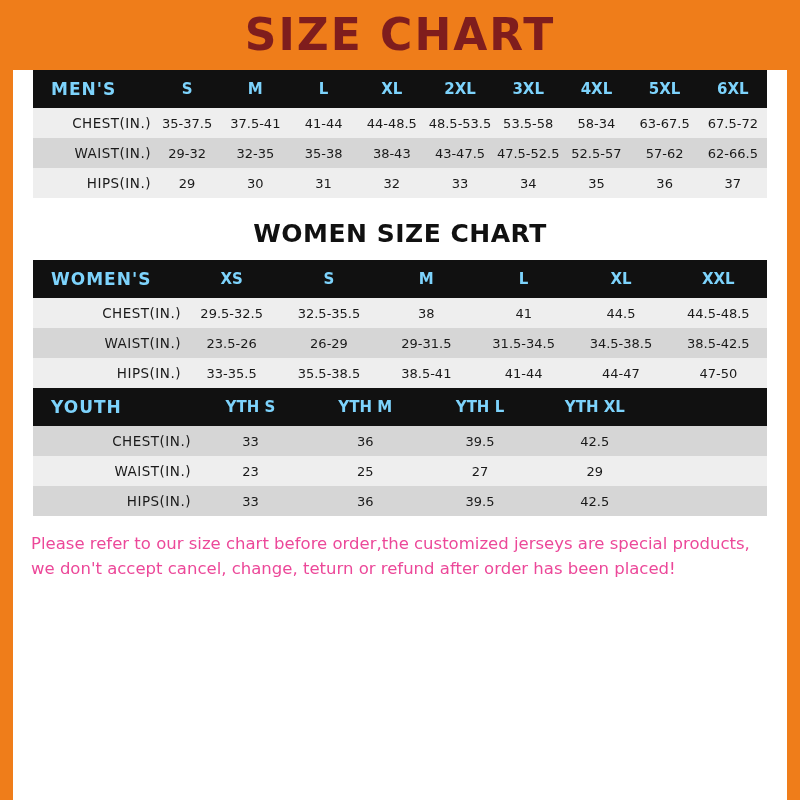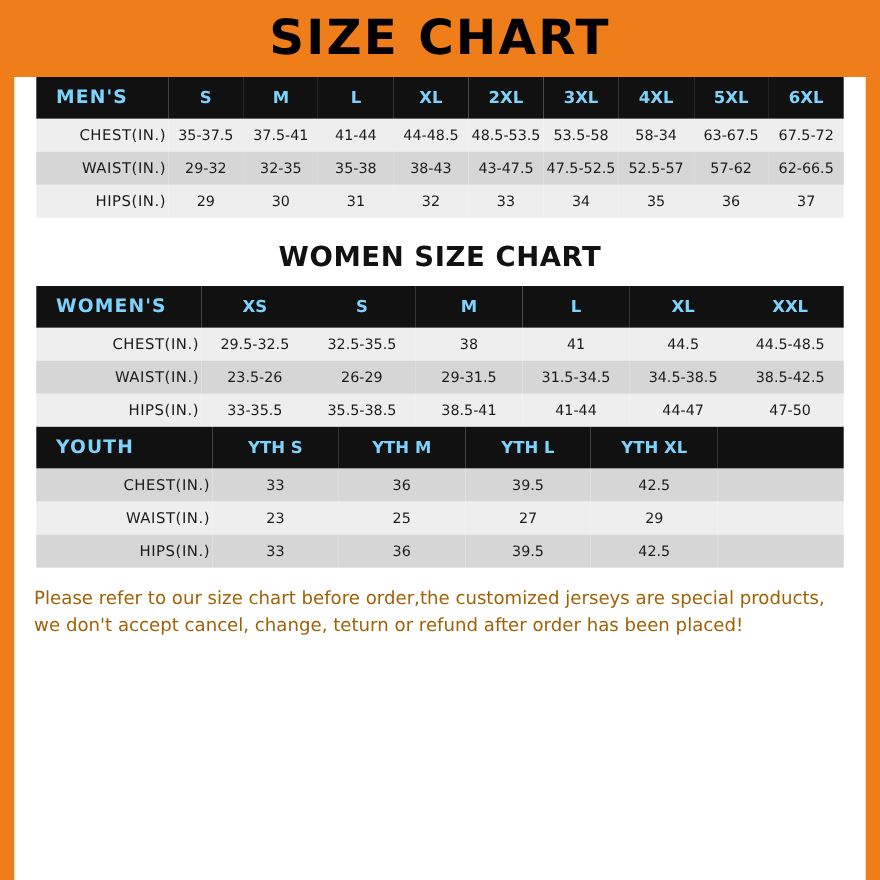--- a/index.html
+++ b/index.html
@@ -28,21 +28,21 @@
     display: flex;
     align-items: center;
     justify-content: center;
     margin: 0 -13px;
   }
   .banner-title {
     font-family: "DejaVu Sans", sans-serif;
     font-weight: bold;
     font-size: 44px;
     letter-spacing: 2px;
-    color: #000000;
+    color: #7f1d1d;
     line-height: 1;
   }
   .section {
     padding: 0 20px;
   }
   .section-title {
     text-align: center;
     font-family: "DejaVu Sans", sans-serif;
     font-weight: bold;
     font-size: 25px;
@@ -89,21 +89,21 @@
   tr.band-light td { background: #eeeeee; }
   tr.band-dark td { background: #d6d6d6; }
 
   .men-label-col { width: 120px; }
   .women-label-col { width: 150px; }
   .youth-label-col { width: 160px; }
 
   .footnote {
     margin: 0;
     padding: 16px 18px 0 18px;
-    color: #a16207;
+    color: #ec4899;
     font-family: "DejaVu Sans", sans-serif;
     font-size: 16.5px;
     line-height: 1.5;
   }
   .footnote div { white-space: nowrap; }
 </style>
 </head>
 <body>
 
 <div class="page">

